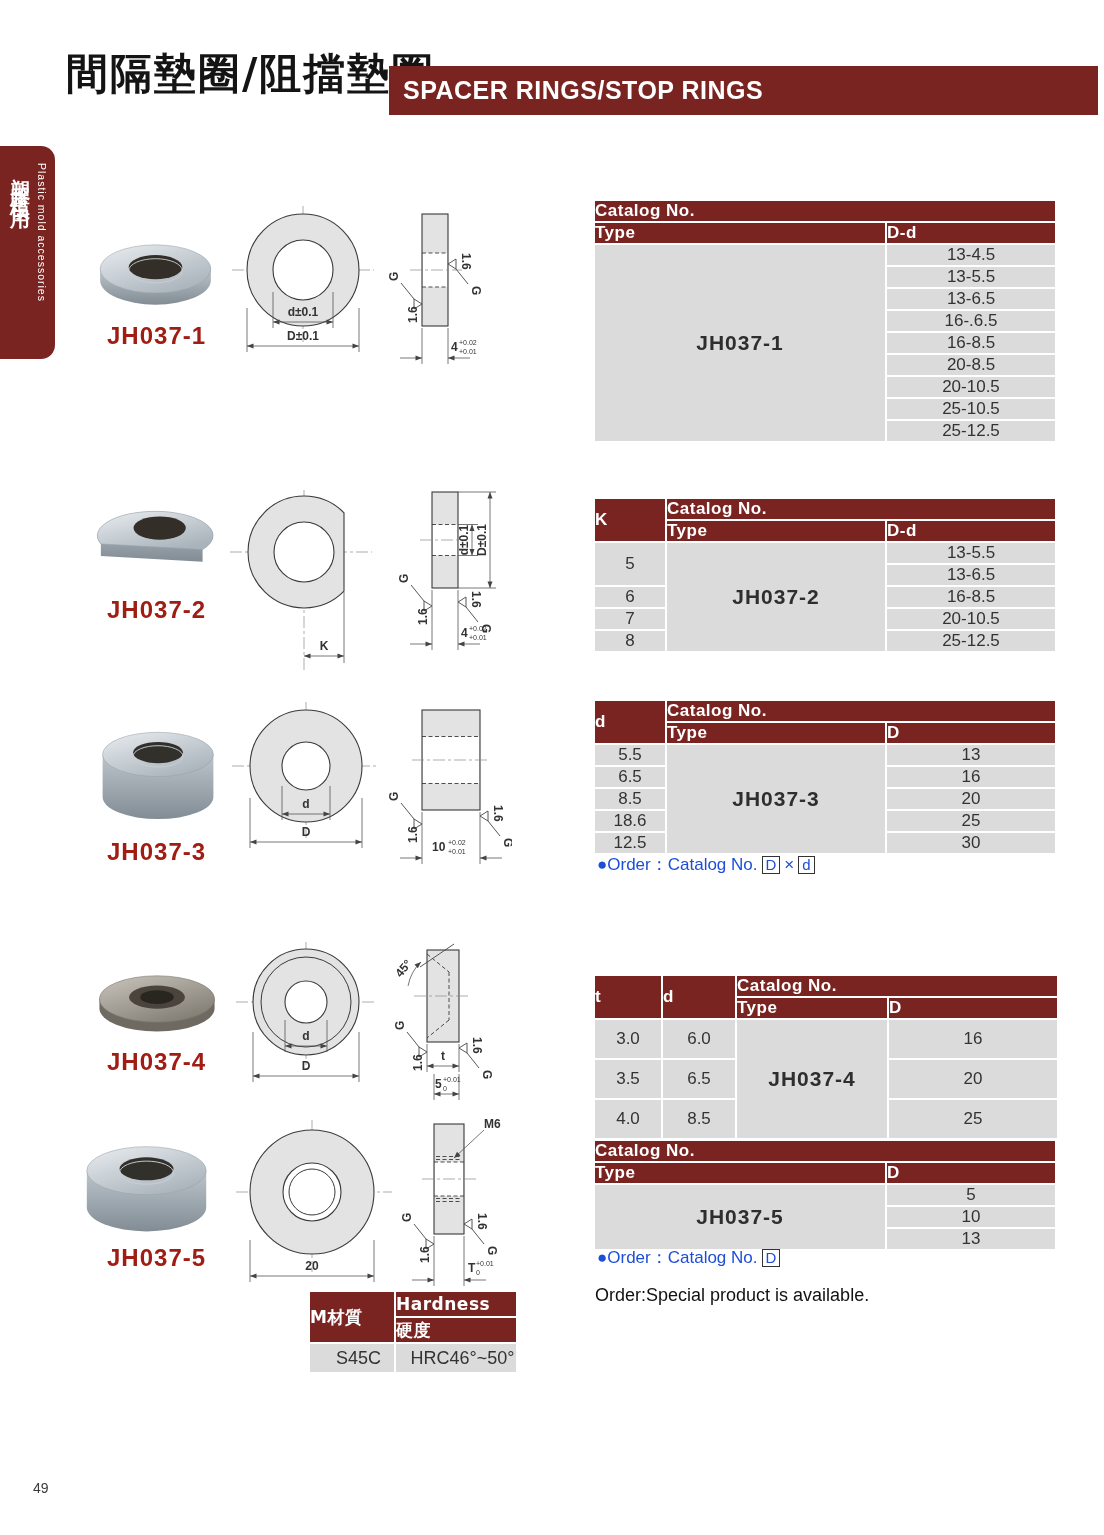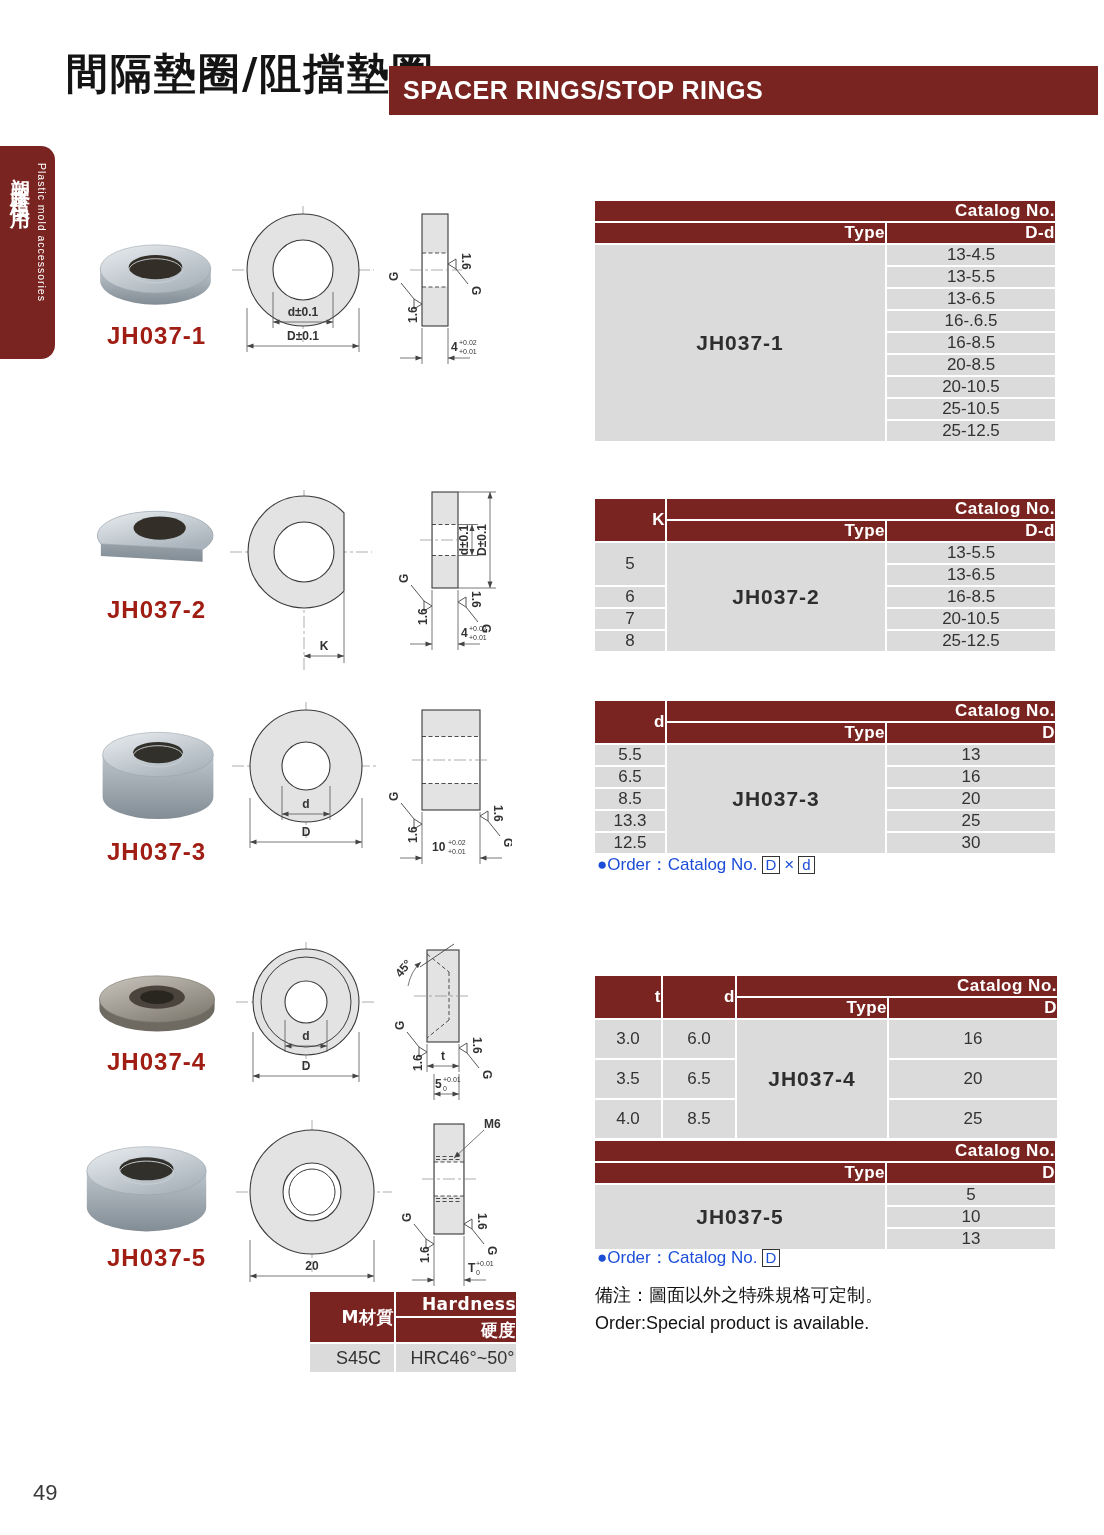--- a/index.html
+++ b/index.html
@@ -22,35 +22,35 @@
   .side-zh{writing-mode:vertical-rl; font-size:20px; letter-spacing:11px; font-weight:600;
            font-family:"DejaVu Sans", sans-serif;}
   .side-en{writing-mode:vertical-rl; font-size:10.5px; letter-spacing:1px; margin-top:1px;}
 
   
   .plabel{font-size:24px; font-weight:bold; color:var(--label); letter-spacing:1px; white-space:nowrap;}
 
   
   .tbl{border-collapse:separate; border-spacing:2px; table-layout:fixed;}
   .tbl th{background:var(--accent); color:#fff; font-weight:bold; font-size:17px;
-          text-align:right; padding:0; height:20px; letter-spacing:.5px;}
+          text-align:left; padding:0; height:20px; letter-spacing:.5px;}
   .tbl td{background:var(--row); color:var(--ink); font-size:17px; text-align:center;
           padding:0; height:19px;margin-left:46px;}
   .tbl .type-cell{font-size:21px; font-weight:bold; color:#2e2e2e; letter-spacing:1px;}
   .t4 td{height:38px;}
   .t5 td{height:19px;}
   .hard th{font-size:17px; height:24px; font-family:"DejaVu Sans", sans-serif;}
   .hard td{font-size:18px; height:28px;padding-left:13px;}
 
   .order{font-size:17px; color:#1d4ed8; display:flex; align-items:center; white-space:nowrap;}
   .obox{display:inline-block; border:1.6px solid #333; padding:0 3px; margin:0 4px;
         font-size:15px; line-height:16px;}
   .remarks{font-size:18px; color:#111; line-height:28px; white-space:nowrap;
            font-family:"DejaVu Sans", sans-serif;}
-  .pagenum{font-size:22px; color:#3a3a3a;}
+  .pagenum{font-size:14px; color:#3a3a3a;}
 
   
   svg text{font-family:"Liberation Sans", sans-serif;}
   .fillg{fill:#E3E3E3; stroke:#3a3a3a; stroke-width:1.1;}
   .hole{fill:#fff; stroke:#3a3a3a; stroke-width:1.1;}
   .cl{stroke:#8a8a8a; stroke-width:.7; stroke-dasharray:12 3 3 3; fill:none;}
   .ext,.dim{stroke:#555; stroke-width:.8; fill:none;}
   .dsh{stroke:#3a3a3a; stroke-width:.9; stroke-dasharray:4 2.5; fill:none;}
   .rgh{stroke:#444; stroke-width:.9; fill:none;}
   .dt{font-size:12px; fill:#333; font-weight:600;}
@@ -343,21 +343,21 @@
           </tr>
       <tr>
             <td>6.5</td>
           <td>16</td>
           </tr>
       <tr>
             <td>8.5</td>
           <td>20</td>
           </tr>
       <tr>
-            <td>13.3</td>
+            <td>18.6</td>
           <td>25</td>
           </tr>
       <tr>
             <td>12.5</td>
           <td>30</td>
           </tr>
     </tbody>
       </table>
   </div>
   <div class="abs order" style="left:597px;top:853px">
@@ -535,21 +535,20 @@
           </tr>
     </tbody>
       </table>
   </div>
   <div class="abs order" style="left:597px;top:1246px">
     <span>●Order：Catalog No.</span>
     <span class="obox">D</span>
   </div>
 
   <div class="abs remarks" style="left:595px;top:1281px">
-    <div>備注：圖面以外之特殊規格可定制。</div>
     <div style="font-family:'Liberation Sans',sans-serif;">Order:Special product is available.</div>
   </div>
 
   <div class="abs" style="left:308px;top:1290px">
     <table class="tbl hard">
       <colgroup>
           <col style="width:84px">
           <col style="width:120px">
         </colgroup>
       <tbody>

